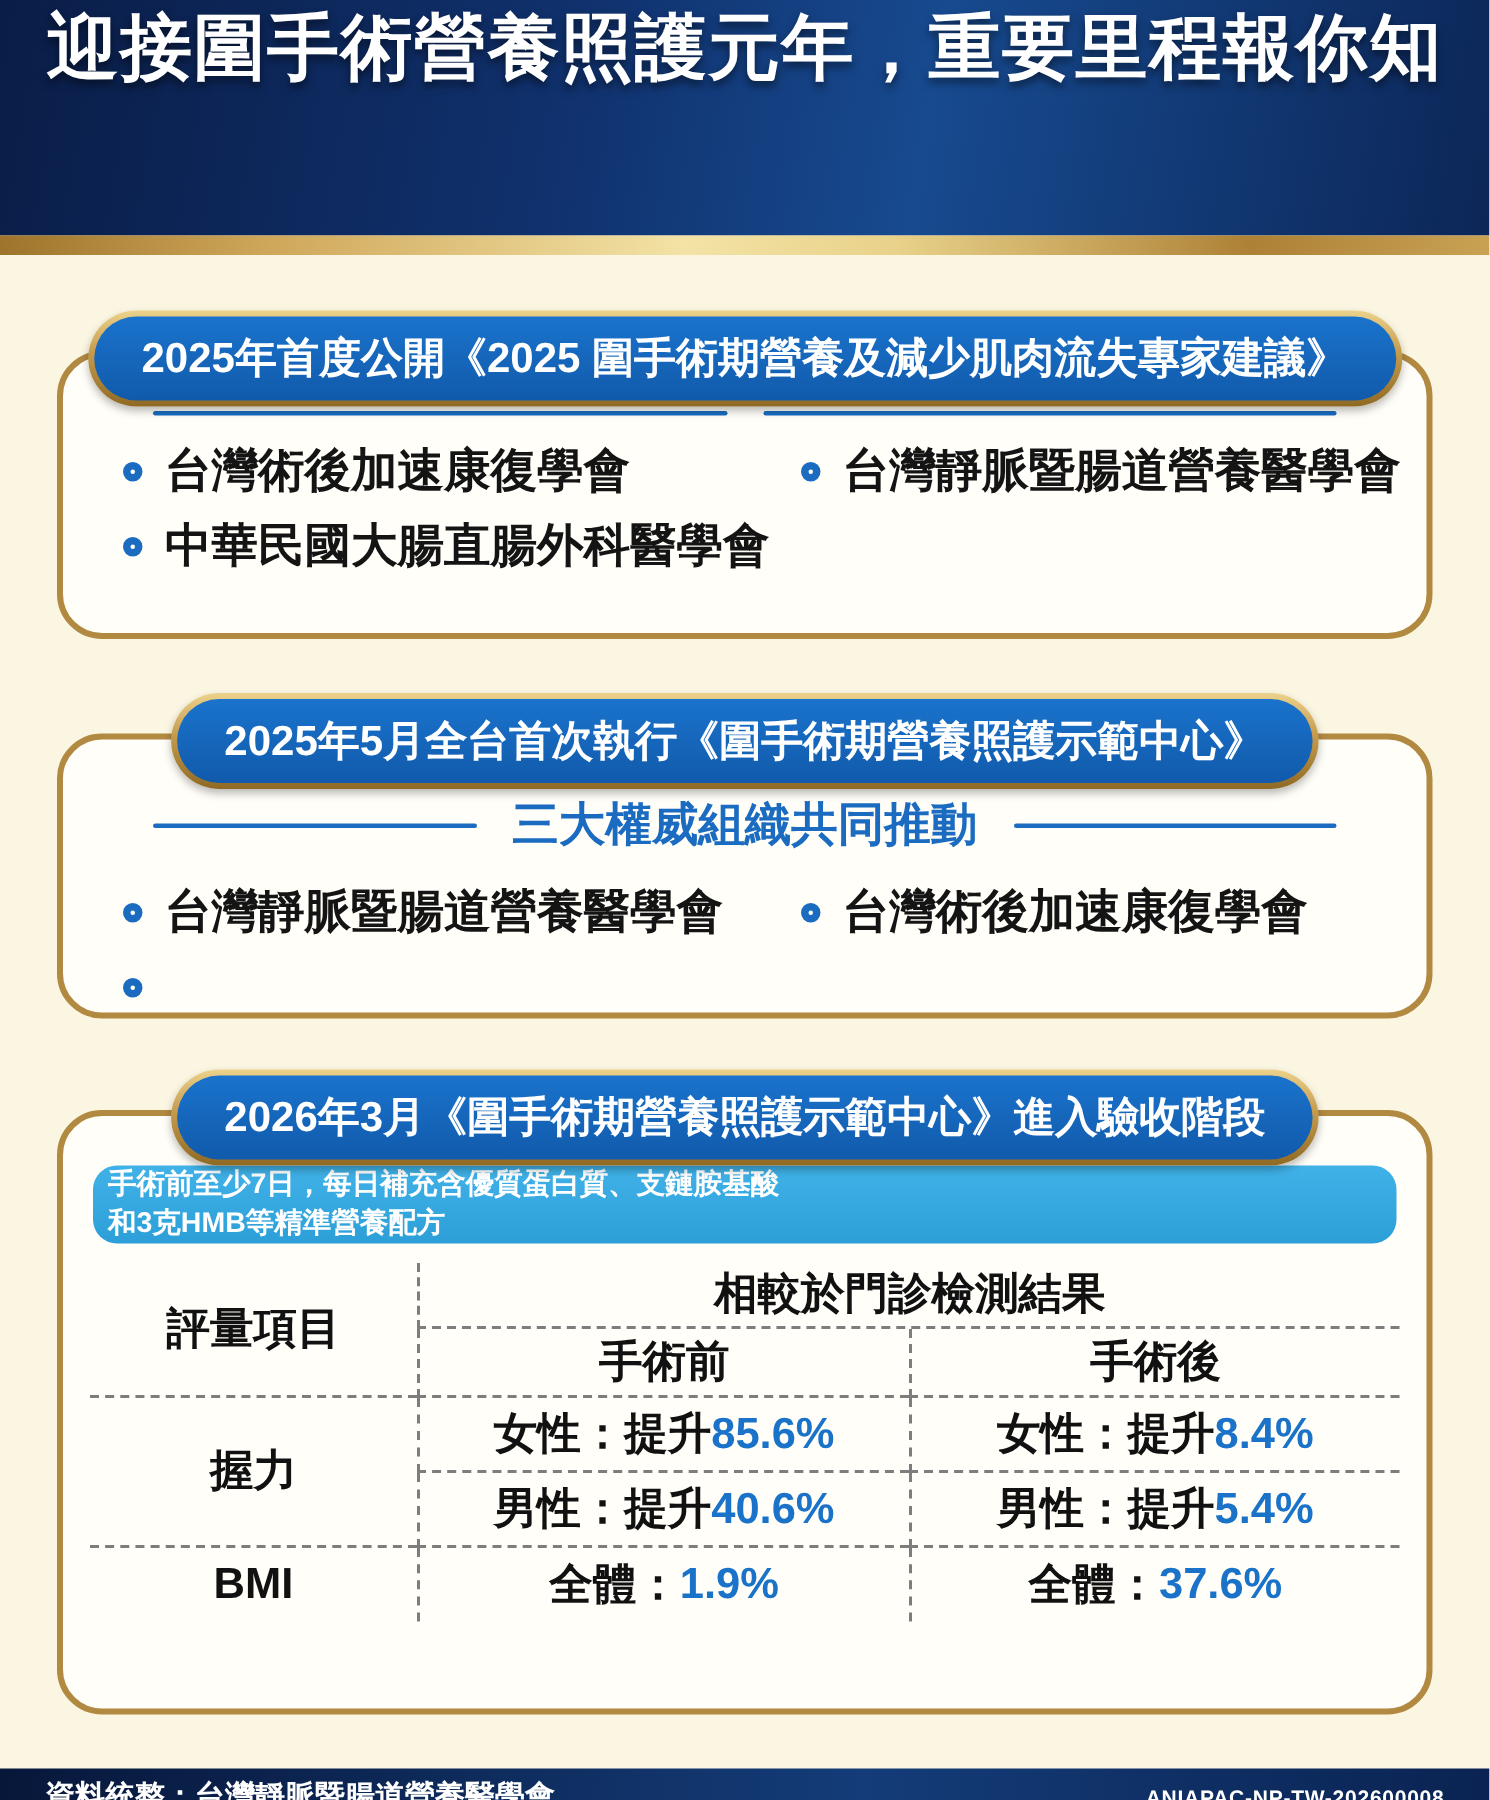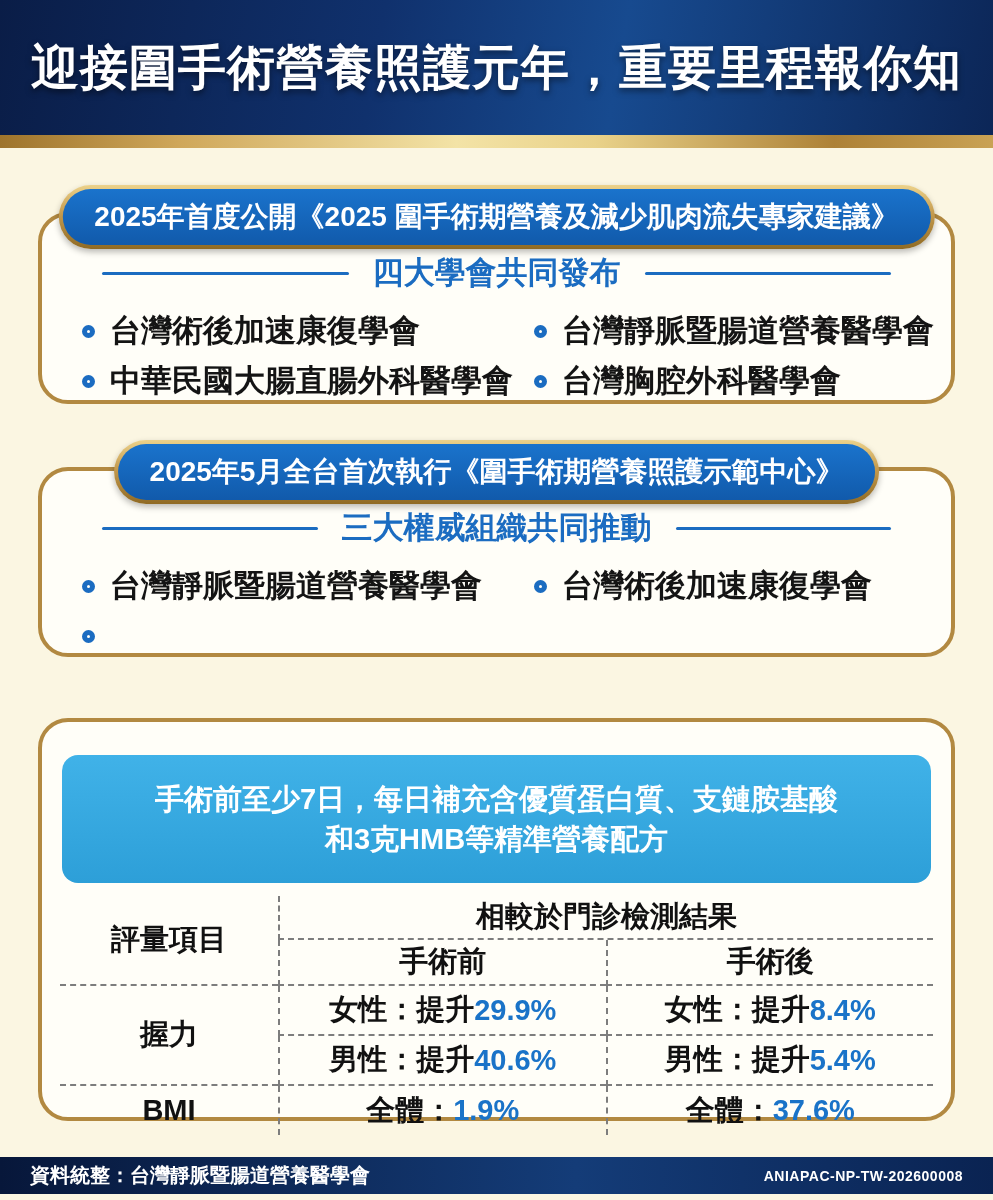--- a/index.html
+++ b/index.html
@@ -5,23 +5,23 @@
   * { margin:0; padding:0; box-sizing:border-box; }
   html,body { width:993px; height:1200px; overflow:hidden; }
   body {
     font-family:"Liberation Sans","DejaVu Sans",sans-serif;
     background:#fbf6e2;
     font-weight:bold;
   }
 
   
   .header {
-    height:135px;
+    height:157px;
     background:linear-gradient(100deg,#0a1d47 0%,#10316d 38%,#174a8f 62%,#0c2657 100%);
-    display:flex; align-items:center; justify-content:center;
+    display:flex; align-items:flex-start; justify-content:center;
   }
   .header-title {
     color:#ffffff; font-size:48px; font-weight:bold; white-space:nowrap;
     text-shadow:0 3px 6px rgba(0,0,0,.5); letter-spacing:1px;
   }
   .gold-band {
     height:13px;
     background:linear-gradient(90deg,#9e742c 0%,#cfa75a 18%,#f3e3a6 46%,#e9d28a 60%,#ad8136 84%,#c9a254 100%);
   }
 
@@ -63,22 +63,22 @@
   .bullet-item { display:flex; align-items:center; gap:15px; height:46px; }
   .bullet-ring {
     width:13px; height:13px; border:5px solid #1b6cc1; border-radius:50%; flex:none;
   }
   .bullet-label { font-size:31px; font-weight:bold; color:#141414; white-space:nowrap; }
 
   
   .highlight-box {
     margin:33px 20px 0;
     background:linear-gradient(180deg,#40b2e8 0%,#2d9fd8 100%);
-    border-radius:16px; padding:24px 10px;
-    color:#fff; font-size:29px; font-weight:bold; text-align:center; line-height:1.38;
+    border-radius:16px; padding:0 10px;
+    color:#fff; font-size:19px; font-weight:bold; line-height:1.38;
   }
 
   .ptable {
     margin:13px 18px 0;
     display:grid;
     grid-template-columns:218px 1fr 1fr;
     grid-template-rows:44px 46px 50px 50px 49px;
   }
   .cell {
     display:flex; align-items:center; justify-content:center;
@@ -121,39 +121,34 @@
 
 <div class="content">
 
   <div class="card-wrap" id="card-1">
     <div class="pill">
       <div class="pill-inner">2025年首度公開《2025 圍手術期營養及減少肌肉流失專家建議》</div>
     </div>
     <div class="card-body">
       <div class="subtitle-row">
         <div class="subtitle-line"></div>
-        <div class="subtitle-text">四大學會共同發布</div>
         <div class="subtitle-line"></div>
       </div>
       <div class="bullet-grid">
         <div class="bullet-item">
           <span class="bullet-ring"></span>
           <span class="bullet-label">台灣術後加速康復學會</span>
         </div>
         <div class="bullet-item">
           <span class="bullet-ring"></span>
           <span class="bullet-label">台灣靜脈暨腸道營養醫學會</span>
         </div>
         <div class="bullet-item">
           <span class="bullet-ring"></span>
           <span class="bullet-label">中華民國大腸直腸外科醫學會</span>
-        </div>
-        <div class="bullet-item">
-          <span class="bullet-ring"></span>
-          <span class="bullet-label">台灣胸腔外科醫學會</span>
         </div>
       </div>
     </div>
   </div>
 
   <div class="card-wrap" id="card-2">
     <div class="pill">
       <div class="pill-inner">2025年5月全台首次執行《圍手術期營養照護示範中心》</div>
     </div>
     <div class="card-body">
@@ -172,36 +167,39 @@
           <span class="bullet-label">台灣術後加速康復學會</span>
         </div>
         <div class="bullet-item">
           <span class="bullet-ring"></span>
         </div>
       </div>
     </div>
   </div>
 
   <div class="card-wrap" id="card-3">
+    <div class="pill">
+      <div class="pill-inner">2026年3月《圍手術期營養照護示範中心》進入驗收階段</div>
+    </div>
     <div class="card-body">
       <div class="highlight-box">
         <div>手術前至少7日，每日補充含優質蛋白質、支鏈胺基酸</div>
         <div>和3克HMB等精準營養配方</div>
       </div>
 
       <div class="ptable">
         <div class="cell c-eval db">評量項目</div>
         <div class="cell c-span dl db">相較於門診檢測結果</div>
         <div class="cell c-post dl db">手術後</div>
         <div class="cell c-pre dl db">手術前</div>
 
         <div class="cell c-grip db">握力</div>
         <div class="cell c-fpre dl db">
           <span>女性：提升</span>
-            <span class="num">29.9%</span>
+            <span class="num">85.6%</span>
         </div>
         <div class="cell c-fpost dl db">
           <span>女性：提升</span>
             <span class="num">8.4%</span>
         </div>
         <div class="cell c-mpre dl db">
           <span>男性：提升</span>
             <span class="num">40.6%</span>
         </div>
         <div class="cell c-mpost dl db">

